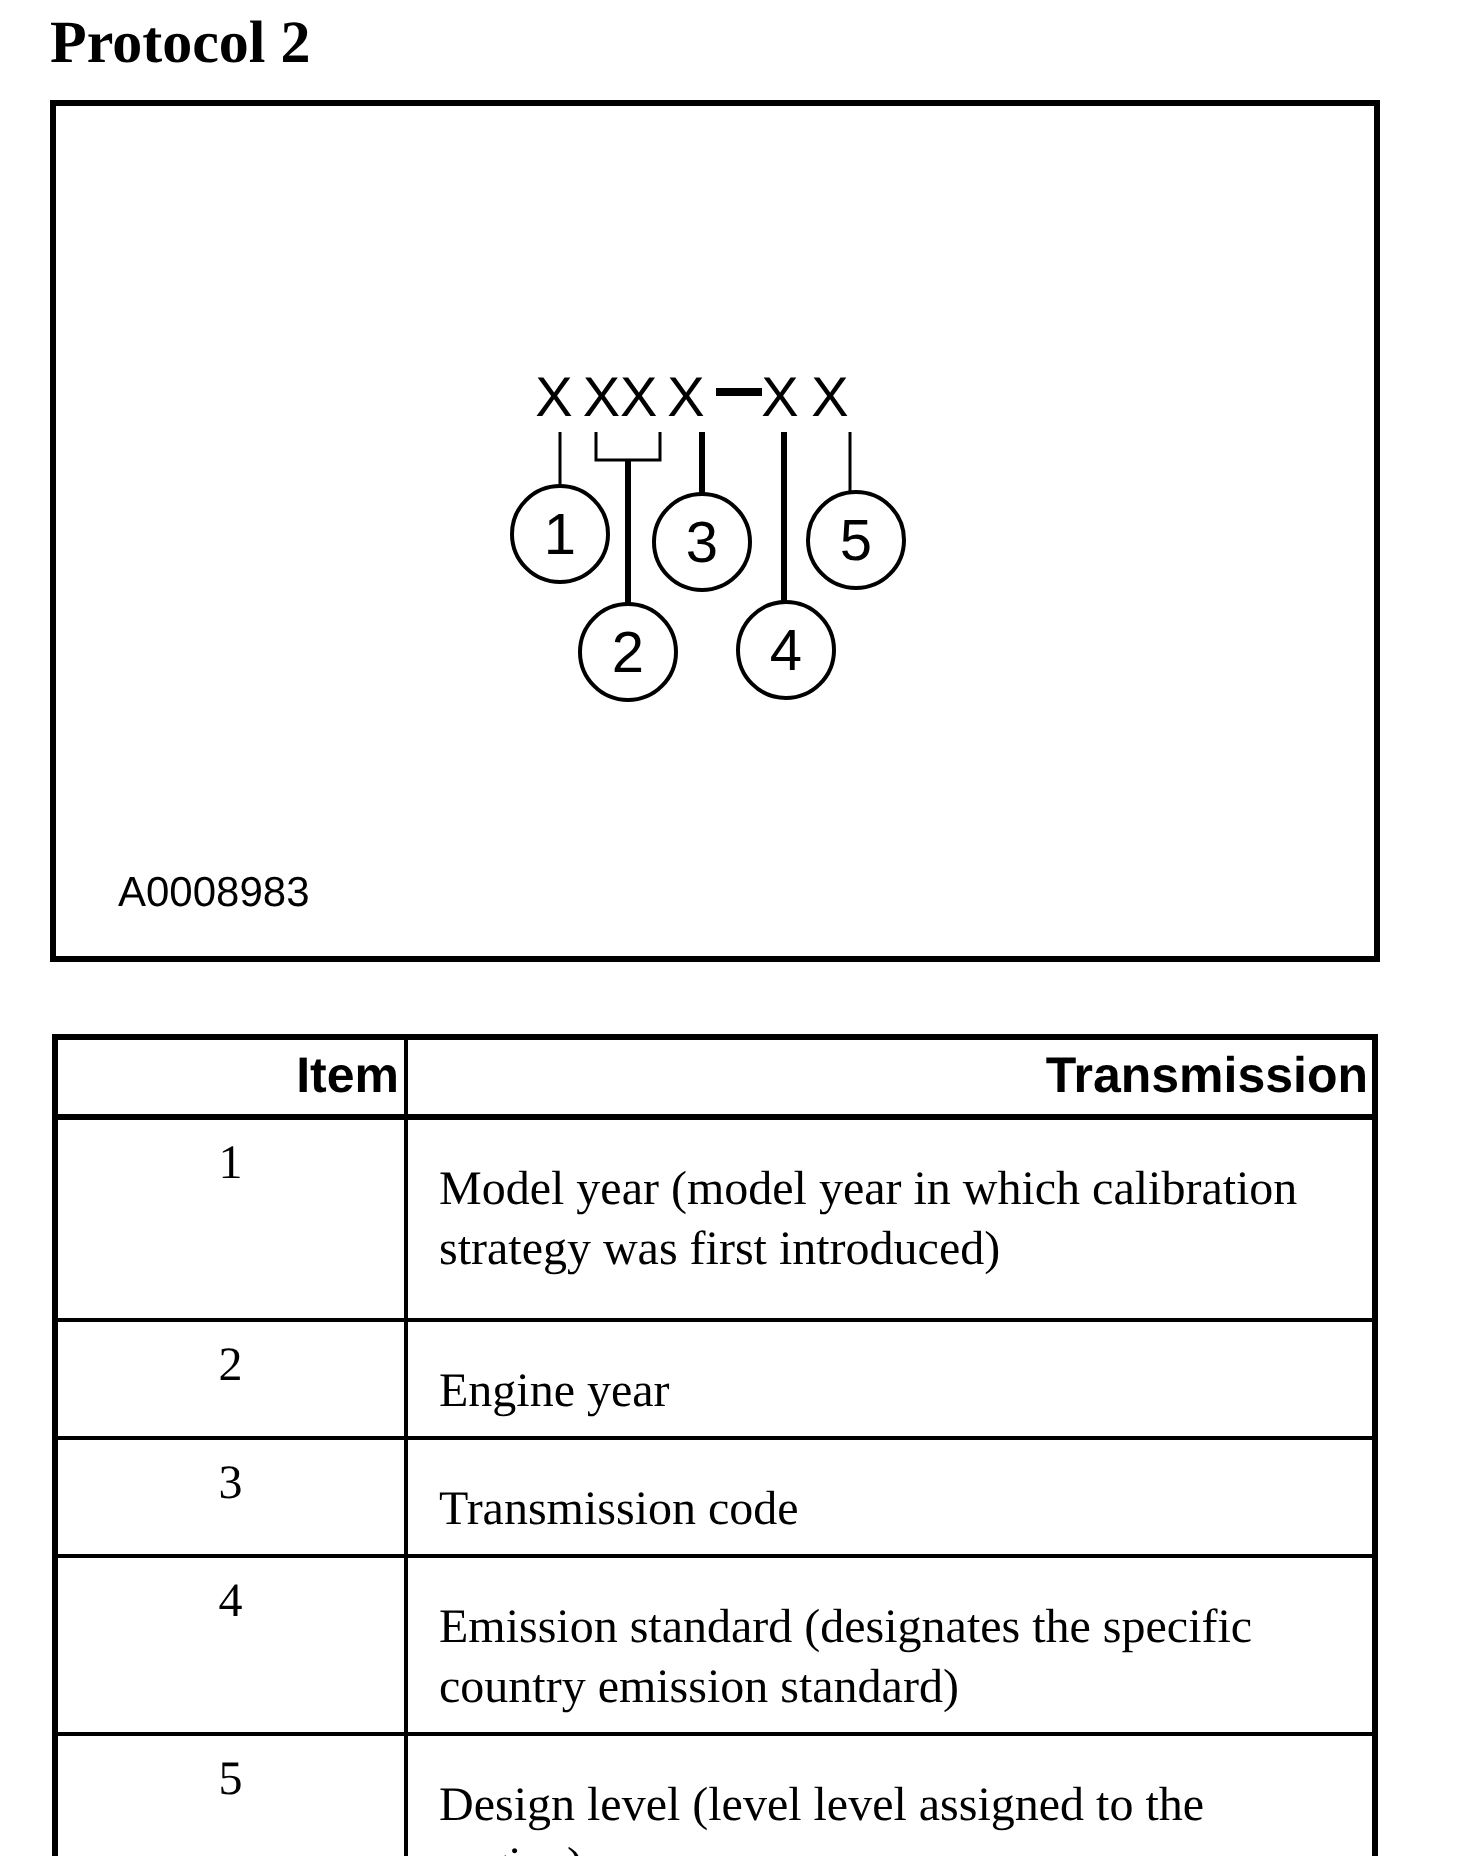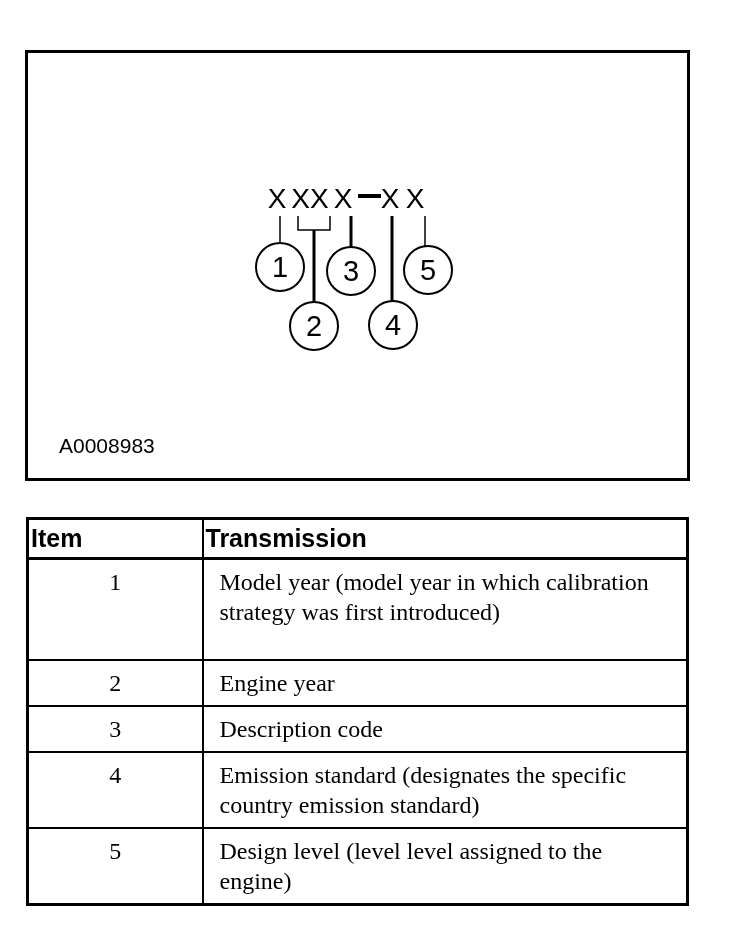--- a/index.html
+++ b/index.html
@@ -69,51 +69,52 @@
     border: 2px solid #000;
   }
   .data-table {
     border-width: 3px;
   }
   .data-table th {
     border-bottom-width: 3px;
     font-family: "Liberation Sans", sans-serif;
     font-size: 25px;
     font-weight: bold;
-    text-align: left;
+    text-align: right;
     vertical-align: middle;
     padding: 4px 2px;
   }
   .data-table td {
     font-family: "Liberation Serif", serif;
     font-size: 24px;
     line-height: 30px;
     vertical-align: top;
   }
   .data-table td.item-cell {
     text-align: center;
     padding-top: 7px;
   }
   .data-table td.desc-cell {
     text-align: left;
-    padding: 7px 10px 7px 16px;
+    padding: 20px 10px 7px 16px;
   }
   .col-item { width: 175px; }
   tr.row-h1 { height: 101px; }
   tr.row-h2 { height: 41px; }
   tr.row-h3 { height: 41px; }
   tr.row-h4 { height: 71px; }
   tr.row-h5 { height: 69px; }
   tr.row-head { height: 39px; }
 </style>
 </head>
 <body>
 
 <div class="page">
 
+  <div class="page-title">Protocol 2</div>
 
   <div class="diagram-box">
     <svg viewBox="0 0 659 425" xmlns="http://www.w3.org/2000/svg">
 
       <text class="code-char" x="249" y="155" text-anchor="middle">X</text>
       <text class="code-char" x="282" y="155" text-anchor="middle">XX</text>
       <text class="code-char" x="315" y="155" text-anchor="middle">X</text>
       <rect x="330" y="141" width="23" height="4" fill="#000"></rect>
       <text class="code-char" x="362" y="155" text-anchor="middle">X</text>
       <text class="code-char" x="387" y="155" text-anchor="middle">X</text>
@@ -169,21 +170,21 @@
       <tr class="row-h1">
         <td class="item-cell">1</td>
         <td class="desc-cell">Model year (model year in which calibration strategy was first introduced)</td>
       </tr>
       <tr class="row-h2">
         <td class="item-cell">2</td>
         <td class="desc-cell">Engine year</td>
       </tr>
       <tr class="row-h3">
         <td class="item-cell">3</td>
-        <td class="desc-cell">Description code</td>
+        <td class="desc-cell">Transmission code</td>
       </tr>
       <tr class="row-h4">
         <td class="item-cell">4</td>
         <td class="desc-cell">Emission standard (designates the specific country emission standard)</td>
       </tr>
       <tr class="row-h5">
         <td class="item-cell">5</td>
         <td class="desc-cell">Design level (level level assigned to the engine)</td>
       </tr>
     </tbody>

